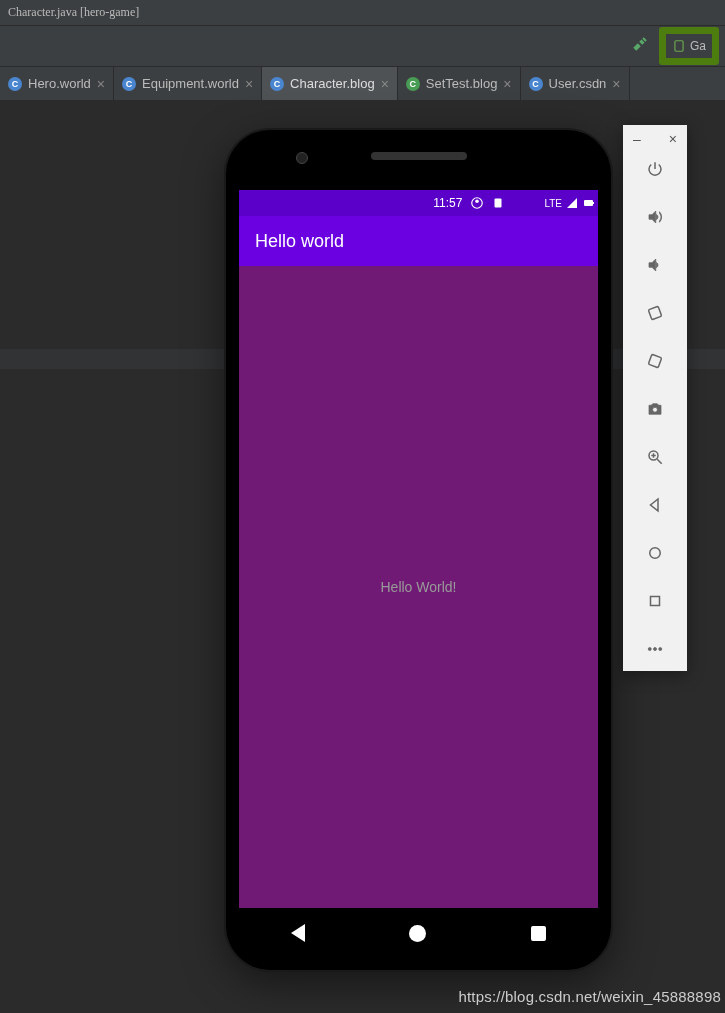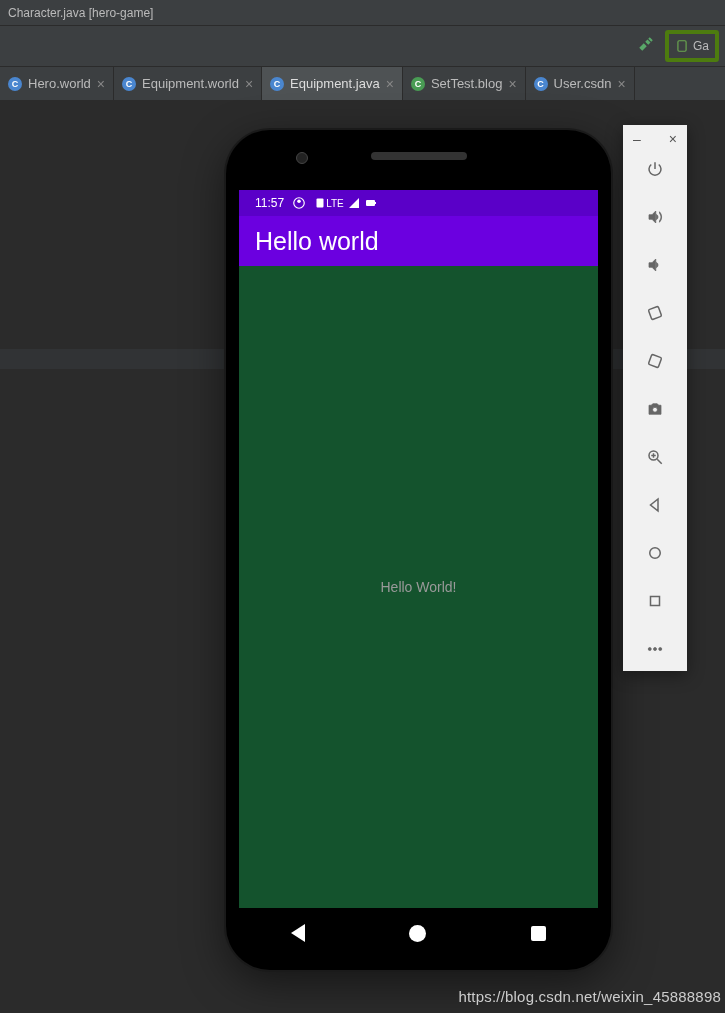--- a/index.html
+++ b/index.html
@@ -14,36 +14,37 @@
     }
     .title-bar {
       height: 26px;
       background: #3c3f41;
       display: flex;
       align-items: center;
       padding: 0 8px;
       font-size: 12px;
       color: #bbb;
       border-bottom: 1px solid #2b2b2b;
+      font-family: Liberation Serif, serif;
     }
     .toolbar-row {
       height: 41px;
       background: #3c3f41;
       display: flex;
       justify-content: flex-end;
       align-items: center;
       padding-right: 6px;
       border-bottom: 1px solid #2b2b2b;
       gap: 10px;
     }
     .hammer-icon svg { width: 18px; height: 18px; }
     .config-box {
       display: flex;
       align-items: center;
-      border: 4px solid #4d7c0f;
+      border: 7px solid #4d7c0f;
       border-radius: 3px;
       height: 24px;
       padding: 12px 6px;
       gap: 4px;
       font-size: 12px;
       color: #bbb;
     }
     .tabs-row {
       height: 34px;
       background: #3c3f41;
@@ -142,39 +143,39 @@
       background: #fff;
       display: flex;
       flex-direction: column;
     }
     .status-bar {
       height: 26px;
       background: #5a00c8;
       color: #fff;
       display: flex;
       align-items: center;
-      justify-content: flex-start;
-      padding: 0 16px;
+      justify-content: flex-end;
+      padding: 0 2px;
       font-size: 12px;
     }
     .status-left { display: flex; align-items: center; gap: 8px; }
-    .status-right { display: flex; align-items: center; gap: 4px; font-size: 10px; }
+    .status-right { display: flex; align-items: center; gap: 4px; font-size: 10px; margin-left: 40px; }
     .app-bar {
       height: 50px;
       background: #6b00e0;
       color: #fff;
       display: flex;
       align-items: center;
       padding: 16px 16px;
-      font-size: 25px;
+      font-size: 18px;
       font-weight: 500;
     }
     .app-body {
       flex: 1;
-      background: #14532d;
+      background: #701a75;
       display: flex;
       align-items: center;
       justify-content: center;
       color: #999;
       font-size: 14px;
     }
     .nav-bar {
       position: absolute;
       left: 13px; right: 13px;
       bottom: 18px;
@@ -262,21 +263,21 @@
     <span>Hero.world</span>
     <span class="close-x">×</span>
   </div>
   <div class="tab">
     <span class="file-icon blue">C</span>
     <span>Equipment.world</span>
     <span class="close-x">×</span>
   </div>
   <div class="tab active">
     <span class="file-icon blue">C</span>
-    <span>Equipment.java</span>
+    <span>Character.blog</span>
     <span class="close-x">×</span>
   </div>
   <div class="tab">
     <span class="file-icon green">C</span>
     <span>SetTest.blog</span>
     <span class="close-x">×</span>
   </div>
   <div class="tab">
     <span class="file-icon blue">C</span>
     <span>User.csdn</span>

